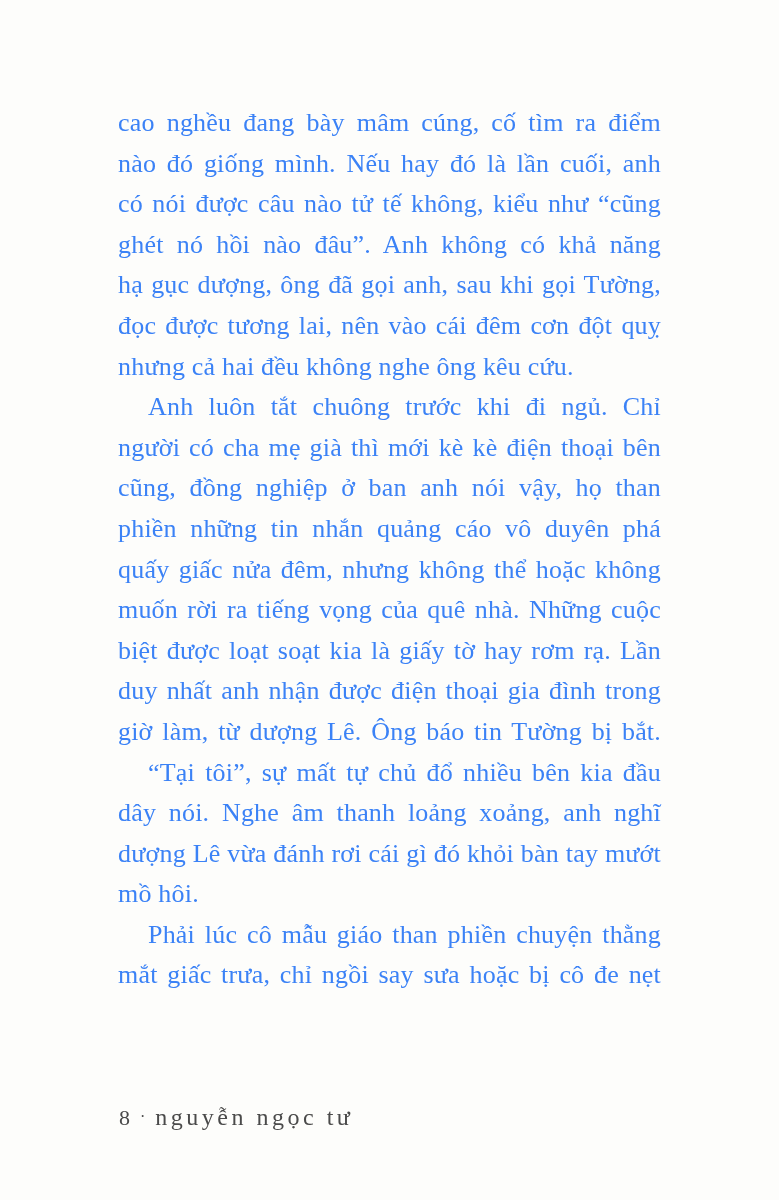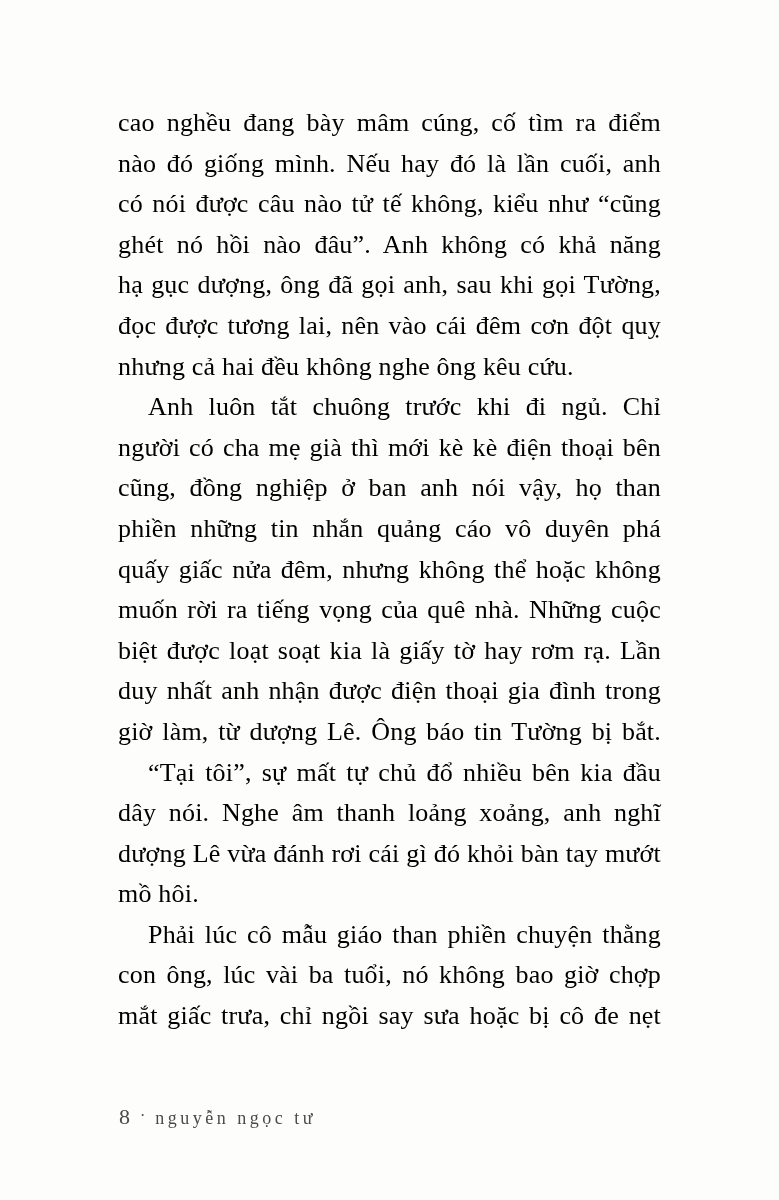--- a/index.html
+++ b/index.html
@@ -14,21 +14,21 @@
     background: #fdfdfb;
     overflow: hidden;
   }
   .text-block {
     position: absolute;
     left: 118px;
     top: 103px;
     width: 543px;
     font-size: 26px;
     line-height: 40.6px;
-    color: #000000;
+    color: #3b82f6;
     letter-spacing: 0.2px;
   }
   .paragraph { margin: 0; }
   .line {
     text-align: justify;
     text-align-last: justify;
     white-space: normal;
   }
   .line.last {
     text-align-last: left;
@@ -48,21 +48,21 @@
   }
   .page-footer .page-number {
     font-size: 22px;
   }
   .page-footer .separator-dot {
     font-size: 16px;
     position: relative;
     top: -3px;
   }
   .page-footer .author-name {
-    font-size: 18px;
+    font-size: 24px;
     letter-spacing: 3.5px;
     text-transform: lowercase;
   }
 </style>
 </head>
 <body>
 
 <div class="book-page">
 
   <div class="text-block">
@@ -91,21 +91,20 @@
 
     <div class="paragraph">
       <div class="line indent">“Tại tôi”, sự mất tự chủ đổ nhiều bên kia đầu</div>
       <div class="line">dây nói. Nghe âm thanh loảng xoảng, anh nghĩ</div>
       <div class="line">dượng Lê vừa đánh rơi cái gì đó khỏi bàn tay mướt</div>
       <div class="line last">mồ hôi.</div>
     </div>
 
     <div class="paragraph">
       <div class="line indent">Phải lúc cô mẫu giáo than phiền chuyện thằng</div>
-      <div class="line">con ông, lúc vài ba tuổi, nó không bao giờ chợp</div>
       <div class="line">mắt giấc trưa, chỉ ngồi say sưa hoặc bị cô đe nẹt</div>
     </div>
 
   </div>
 
   <div class="page-footer">
     <span class="page-number">8</span>
     <span class="separator-dot">·</span>
     <span class="author-name">nguyễn ngọc tư</span>
   </div>

